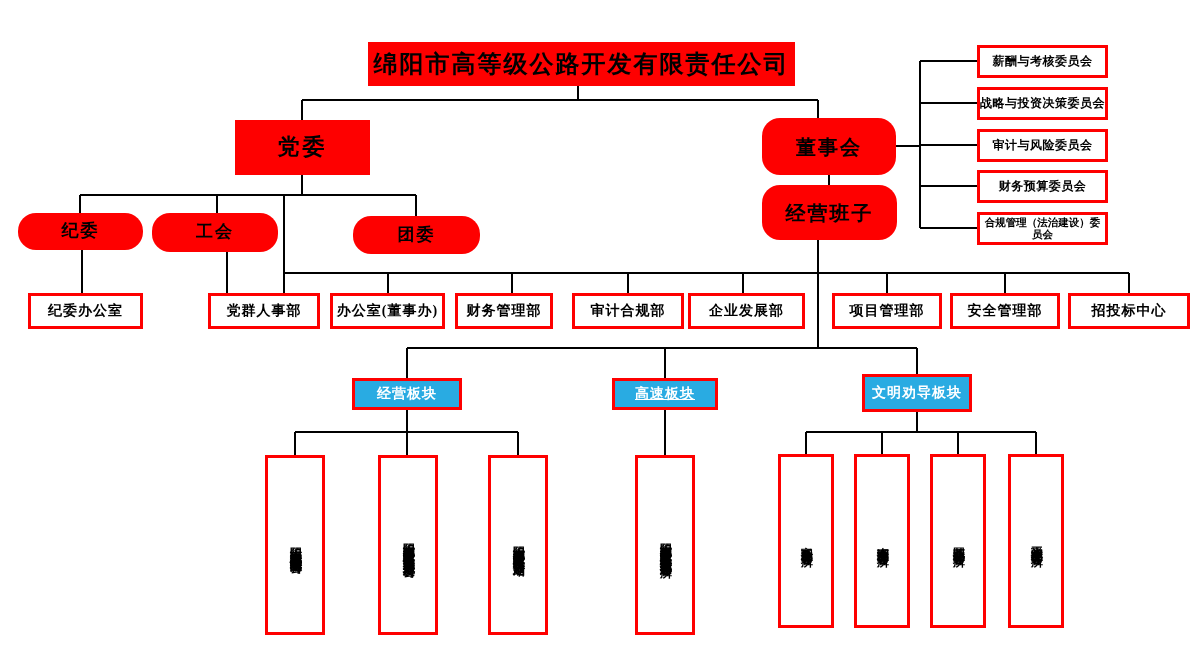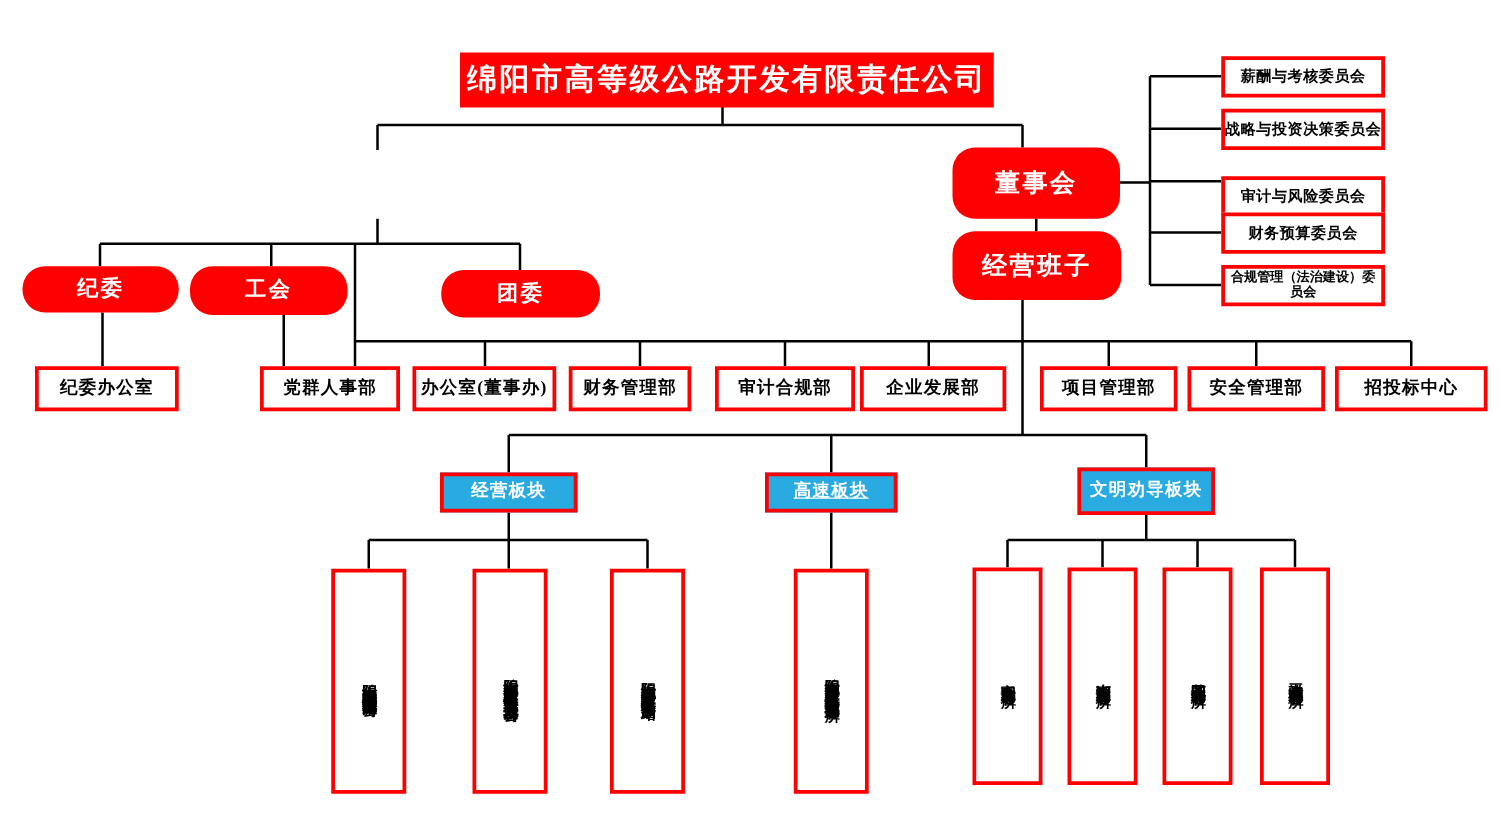--- a/index.html
+++ b/index.html
@@ -6,21 +6,21 @@
   .stage {
     position:relative; width:1200px; height:671px; background:#ffffff;
     font-family:"Liberation Serif","DejaVu Serif",serif; overflow:hidden;
   }
   .stage svg { position:absolute; left:0; top:0; }
   .box {
     position:absolute; box-sizing:border-box;
     display:flex; align-items:center; justify-content:center;
     text-align:center; font-weight:bold; line-height:1.1;
   }
-  .red  { background:#fe0000; color:#ffffff; }
+  .red  { background:#fe0000; color:#000000; }
   .outline { background:#ffffff; border:3px solid #fe0000; color:#000000; }
   .blue { background:#29abe2; border:3px solid #fe0000; color:#ffffff; }
   .title-box { font-size:24px; letter-spacing:2px; }
   .big   { font-size:22px; letter-spacing:3px; }
   .mid   { font-size:20px; letter-spacing:2px;border-radius:18px; }
   .dept  { font-size:14px; letter-spacing:1px;text-align:right; }
   .committee { font-size:12px; letter-spacing:0.5px; }
   .committee.tight { font-size:10.5px; letter-spacing:0; }
   .block-label { font-size:14px; letter-spacing:1px; }
   .vbox { }
@@ -54,34 +54,37 @@
       M295 432 V455 M407 432 V455 M518 432 V455
       M665 410 V455
       M917 412 V432 M806 432 H1036
       M806 432 V454 M882 432 V454 M958 432 V454 M1036 432 V454"></path>
   </svg>
 
   <div class="box red title-box" style="left:368px; top:42px; width:427px; height:44px;">
     <span>绵阳市高等级公路开发有限责任公司</span>
   </div>
 
+  <div class="box red big" style="left:235px; top:120px; width:135px; height:55px;">
+    <span>党委</span>
+  </div>
   <div class="box red mid" style="left:762px; top:118px; width:134px; height:57px;">
     <span>董事会</span>
   </div>
   <div class="box red mid" style="left:762px; top:185px; width:135px; height:55px;">
     <span>经营班子</span>
   </div>
 
   <div class="box outline committee" style="left:977px; top:45px; width:131px; height:33px;">
     <span>薪酬与考核委员会</span>
   </div>
   <div class="box outline committee" style="left:977px; top:87px; width:131px; height:33px;">
     <span>战略与投资决策委员会</span>
   </div>
-  <div class="box outline committee" style="left:977px; top:129px; width:131px; height:33px;margin-top:12px;">
+  <div class="box outline committee" style="left:977px; top:129px; width:131px; height:33px;">
     <span>审计与风险委员会</span>
   </div>
   <div class="box outline committee" style="left:977px; top:170px; width:131px; height:33px;">
     <span>财务预算委员会</span>
   </div>
   <div class="box outline committee tight" style="left:977px; top:212px; width:131px; height:33px;">
     <span>合规管理（法治建设）委员会</span>
   </div>
 
   <div class="box red mid" style="left:18px; top:213px; width:125px; height:37px; font-size:17px;">

